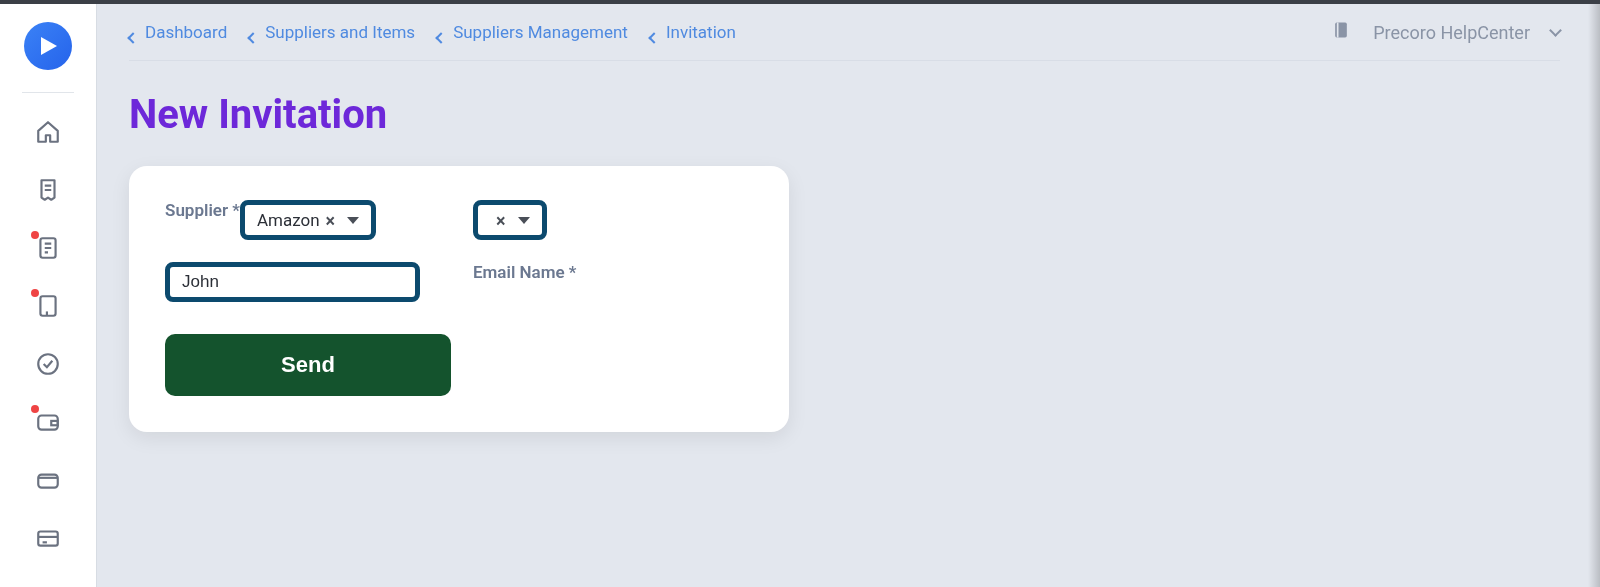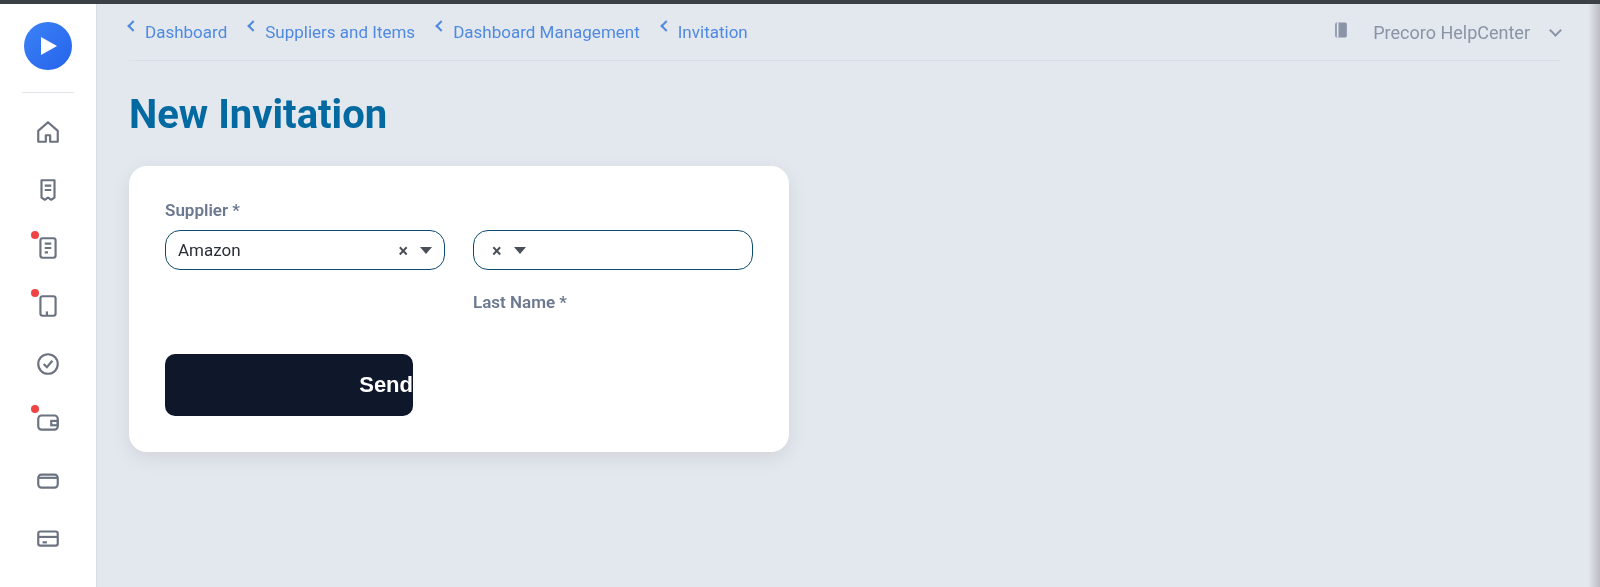--- a/index.html
+++ b/index.html
@@ -14,44 +14,44 @@
     .side-divider { width:52px; height:1px; background:#e1e5ea; margin-bottom:24px; }
     .sideicons { display:flex; flex-direction:column; align-items:center; gap:28px; }
     .sideicon { width:30px; height:30px; display:flex; align-items:center; justify-content:center; position:relative; cursor:pointer; }
     .sideicon svg { display:block; }
     .dotnotif { position:absolute; width:8px; height:8px; background:#ef4444; border-radius:50%; top:-2px; left:-2px; }
 
     
     .main { position:absolute; left:97px; top:4px; right:0; bottom:0; }
     .header { height:56px; display:flex; align-items:center; padding:0 40px 0 32px; position:relative; }
     .breadcrumbs { display:flex; align-items:center; gap:22px; }
-    .crumb { display:flex; align-items:flex-start; gap:8px; font-size:17px; color:#4f8ae0; cursor:pointer; }
+    .crumb { display:flex; align-items:flex-end; gap:8px; font-size:17px; color:#4f8ae0; cursor:pointer; }
     .chev-left { width:8px; height:8px; border-left:2px solid #4f8ae0; border-bottom:2px solid #4f8ae0; transform:rotate(45deg); }
     .header-right { margin-left:auto; display:flex; align-items:center; gap:22px; }
     .book-icon { width:20px; height:22px; color:#8a94a6; }
     .dd { display:flex; align-items:center; gap:21px; font-size:18px; color:#8a94a6; cursor:pointer; }
     .dd-email { color:#e53e3e; }
     .chev-down { width:9px; height:9px; border-right:2px solid #8a94a6; border-bottom:2px solid #8a94a6; transform:rotate(45deg); margin-top:-3px; }
     .chev-down.red { border-color:#e57373; }
     .header-rule { height:1px; background:#d8dde6; margin:0 40px 0 32px; }
     .right-shadow { position:absolute; right:0; top:4px; bottom:0; width:12px; background:linear-gradient(to right, rgba(0,0,0,0), rgba(0,0,0,0.18)); pointer-events:none; }
 
     
     .page-body { padding:30px 40px 0 32px; }
-    .page-title { font-size:40px; font-weight:700; color:#0369a1; margin-bottom:28px; }
+    .page-title { font-size:40px; font-weight:700; color:#6d28d9; margin-bottom:28px; }
     .card { width:660px; background:#fff; border-radius:18px; padding:34px 36px 36px; box-shadow:0 6px 20px rgba(0,0,0,0.08); }
     .row { display:flex; gap:28px; margin-bottom:22px; }
-    .field { display:flex; flex-direction:column; flex:1;justify-content:flex-end; }
+    .field { display:flex; flex-direction:row; flex:1; }
     .label { font-size:17px; font-weight:600; color:#6b7890; margin-bottom:10px; }
-    .control { height:40px; border:1px solid #0c4a6e; border-radius:15px; display:flex; align-items:center; padding:0 12px; font-size:17px; color:#2b2f37; background:#fff; }
+    .control { height:40px; border:5px solid #0c4a6e; border-radius:8px; display:flex; align-items:center; padding:0 12px; font-size:17px; color:#2b2f37; background:#fff; }
     .combo .value { flex:1; }
     .combo .clear-x { font-size:18px; color:#4a4f58; padding:0 6px; cursor:pointer; font-weight:600; }
     .combo .caret { width:0; height:0; border-left:6px solid transparent; border-right:6px solid transparent; border-top:7px solid #4a4f58; margin-left:6px; cursor:pointer; }
     input.control { outline:none; }
-    .sendbtn { margin-top:10px; width:248px; height:62px; border:none; border-radius:10px; background:#0f172a; color:#fff; font-size:22px; font-weight:600; cursor:pointer;text-align:right; }
+    .sendbtn { margin-top:10px; width:286px; height:62px; border:none; border-radius:10px; background:#14532d; color:#fff; font-size:22px; font-weight:600; cursor:pointer; }
   </style>
 </head>
 <body>
 
 <div class="topstrip"></div>
 
 <div class="sidebar">
   <div class="logo">
     <svg width="24" height="24" viewBox="0 0 24 24">
       <path d="M5 3 L21 12 L5 21 Z" fill="#fff"></path>
@@ -128,21 +128,21 @@
       <div class="crumb">
         <span class="chev-left"></span>
         <span>Dashboard</span>
       </div>
       <div class="crumb">
         <span class="chev-left"></span>
         <span>Suppliers and Items</span>
       </div>
       <div class="crumb">
         <span class="chev-left"></span>
-        <span>Dashboard Management</span>
+        <span>Suppliers Management</span>
       </div>
       <div class="crumb">
         <span class="chev-left"></span>
         <span>Invitation</span>
       </div>
     </div>
 
     <div class="header-right">
       <div>
         <svg class="book-icon" viewBox="0 0 24 24">
@@ -174,23 +174,24 @@
         <div class="field">
           <div class="control combo">
             <span class="clear-x">×</span>
             <span class="caret"></span>
           </div>
         </div>
       </div>
 
       <div class="row">
         <div class="field">
+          <input type="text" class="control" value="John" style="">
         </div>
         <div class="field">
-          <span class="label">Last Name *</span>
+          <span class="label">Email Name *</span>
         </div>
       </div>
 
       <button class="sendbtn">Send</button>
     </div>
   </div>
 </div>
 
 <div class="right-shadow"></div>
 

